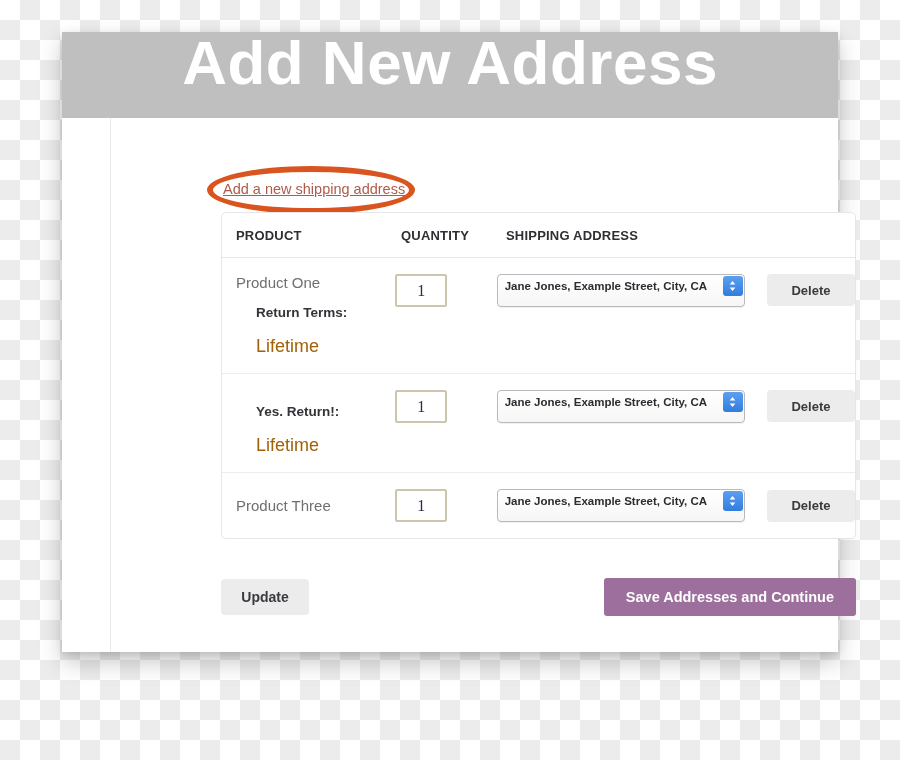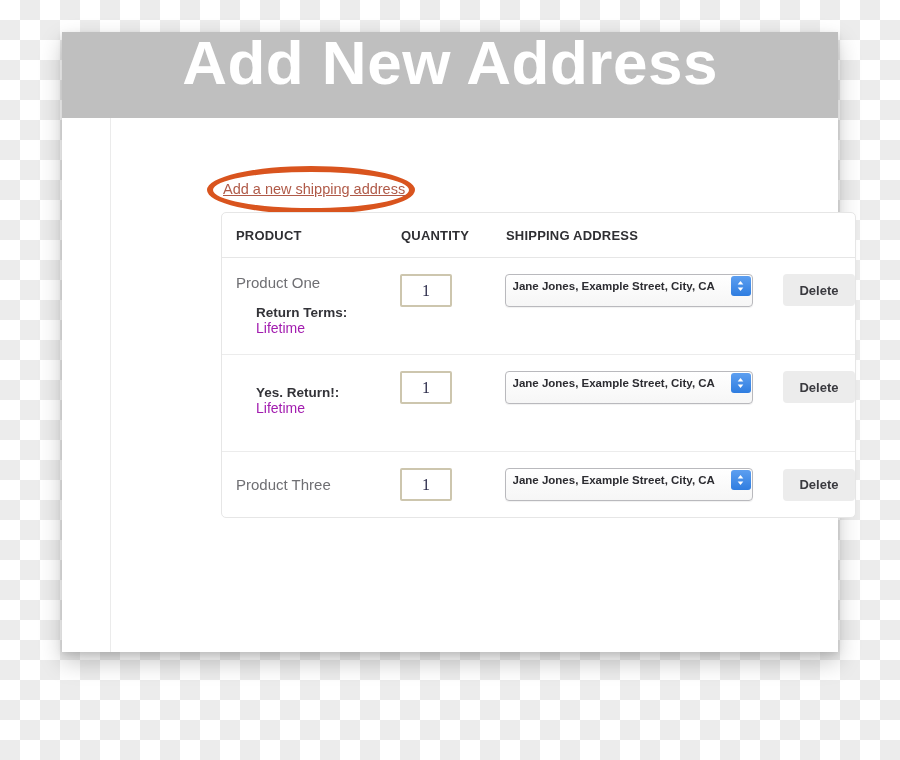--- a/index.html
+++ b/index.html
@@ -145,23 +145,23 @@
     margin-top: 14px;
     padding-left: 20px;
   }
   .terms-label {
     font-size: 13.5px;
     font-weight: bold;
     color: #333338;
     white-space: nowrap;
   }
   .terms-value {
-    margin-top: 0;
-    font-size: 14px;
-    color: #a21caf;
+    margin-top: 16px;
+    font-size: 18px;
+    color: #a16207;
     white-space: nowrap;
   }
 
   .qty-cell { width: 105px; }
   .qty-input {
     width: 52px;
     height: 33px;
     border: 2px solid #cdc6ae;
     border-radius: 2px;
     background: #ffffff;
@@ -205,21 +205,21 @@
     border-radius: 3px;
     background: linear-gradient(#5d9ff0, #2f7de0);
     display: flex;
     align-items: center;
     justify-content: center;
   }
   .stepper svg { display: block; }
 
   .act-cell { flex: 1; display: flex; justify-content: flex-start; }
   .btn-delete {
-    width: 72px;
+    width: 88px;
     height: 32px;
     background: #ececec;
     border: none;
     border-radius: 4px;
     font-family: "Liberation Sans", sans-serif;
     font-size: 13px;
     font-weight: bold;
     color: #3a3a3f;
     cursor: pointer;
     padding: 0;
@@ -358,15 +358,19 @@
             </span>
           </div>
         </div>
         <div class="act-cell">
           <button class="btn-delete">Delete</button>
         </div>
       </div>
 
     </div>
 
+    <div class="footer">
+      <button class="btn-update">Update</button>
+      <button class="btn-save">Save Addresses and Continue</button>
+    </div>
 
   </div>
 </div>
 
 </body></html>

